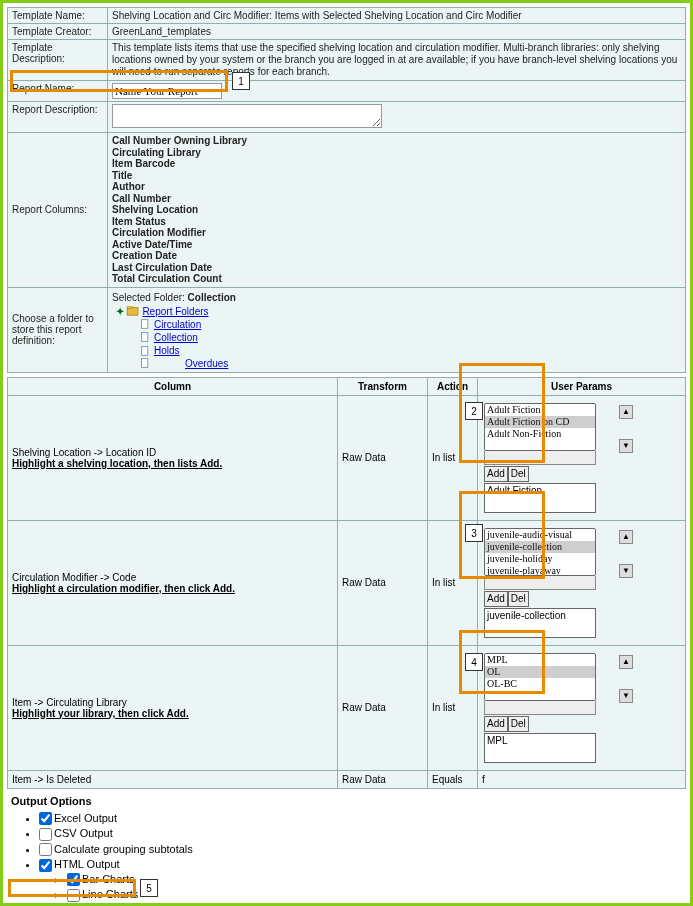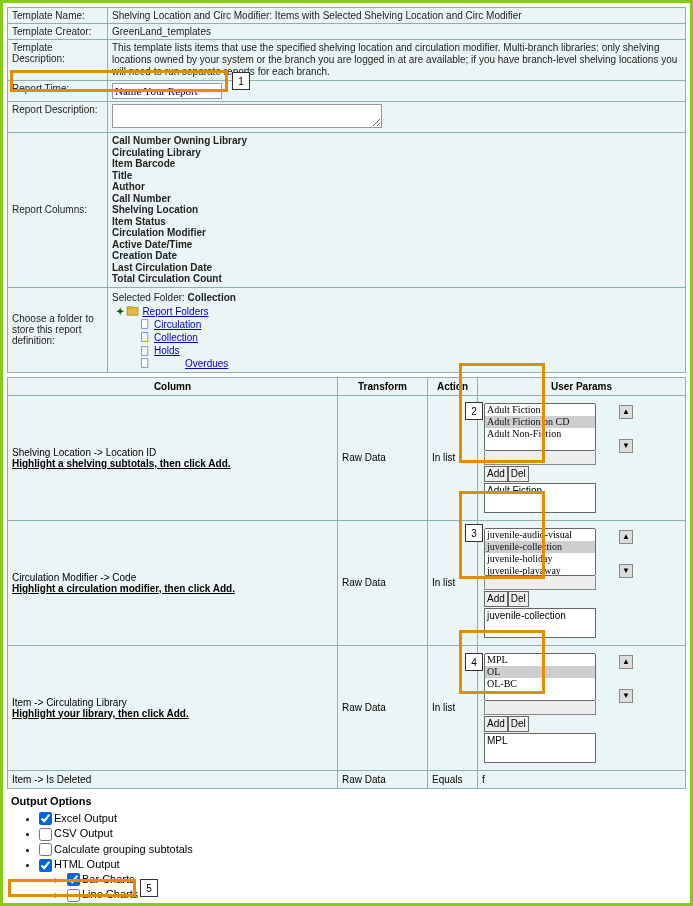--- a/index.html
+++ b/index.html
@@ -151,21 +151,21 @@
     </tr>
     <tr>
       <td class="label">Template Creator:</td>
       <td>GreenLand_templates</td>
     </tr>
     <tr>
       <td class="label">Template Description:</td>
       <td style="line-height:1.2">This template lists items that use the specified shelving location and circulation modifier. Multi-branch libraries: only shelving locations owned by your system or the branch you are logged in at are available; if you have branch-level shelving locations you will need to run separate reports for each branch.</td>
     </tr>
     <tr>
-      <td class="label">Report Time:</td>
+      <td class="label">Report Name:</td>
       <td>
         <input type="text" class="report-name-input" value="Name Your Report" style="">
       </td>
     </tr>
     <tr>
       <td class="label">Report Description:</td>
       <td>
         <textarea class="desc-textarea" style=""></textarea>
       </td>
     </tr>
@@ -238,21 +238,21 @@
   <thead>
     <tr>
       <th class="col-column">Column</th>
       <th class="col-transform">Transform</th>
       <th class="col-action">Action</th>
       <th>User Params</th>
     </tr>
   </thead>
   <tbody id="filters-body">
         <tr>
-          <td class="col-column" style="vertical-align: middle;"><div>Shelving Location -&gt; Location ID</div><a class="hint-link">Highlight a shelving subtotals, then click Add.</a></td>
+          <td class="col-column" style="vertical-align: middle;"><div>Shelving Location -&gt; Location ID</div><a class="hint-link">Highlight a shelving location, then lists Add.</a></td>
           <td class="col-transform" style="vertical-align: middle;">Raw Data</td>
           <td class="col-action" style="vertical-align: middle;">In list</td>
           <td>
             <div class="param-stack">
               <select class="param-listbox" multiple="" size="3">
                 <option>Adult Fiction</option>
                 <option selected="">Adult Fiction on CD</option>
                 <option>Adult Non-Fiction</option>
               </select>
               <div class="param-hscroll">

